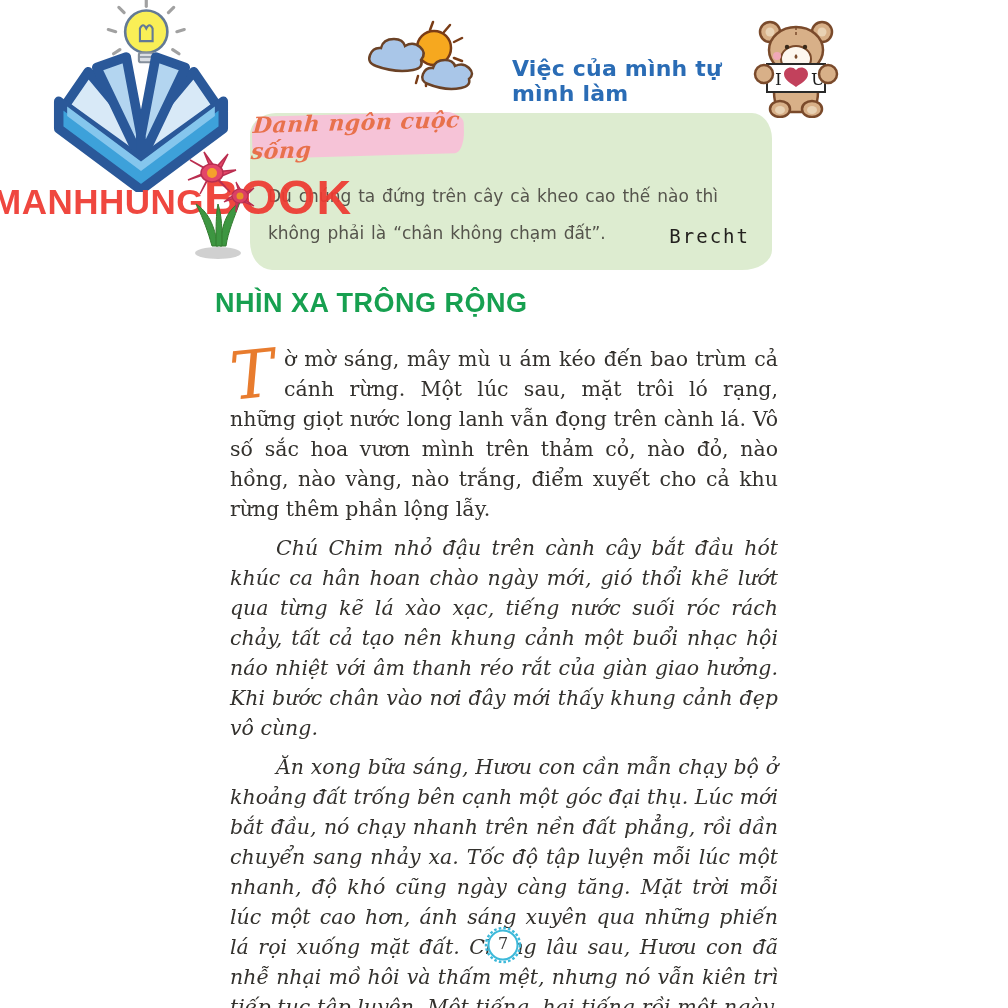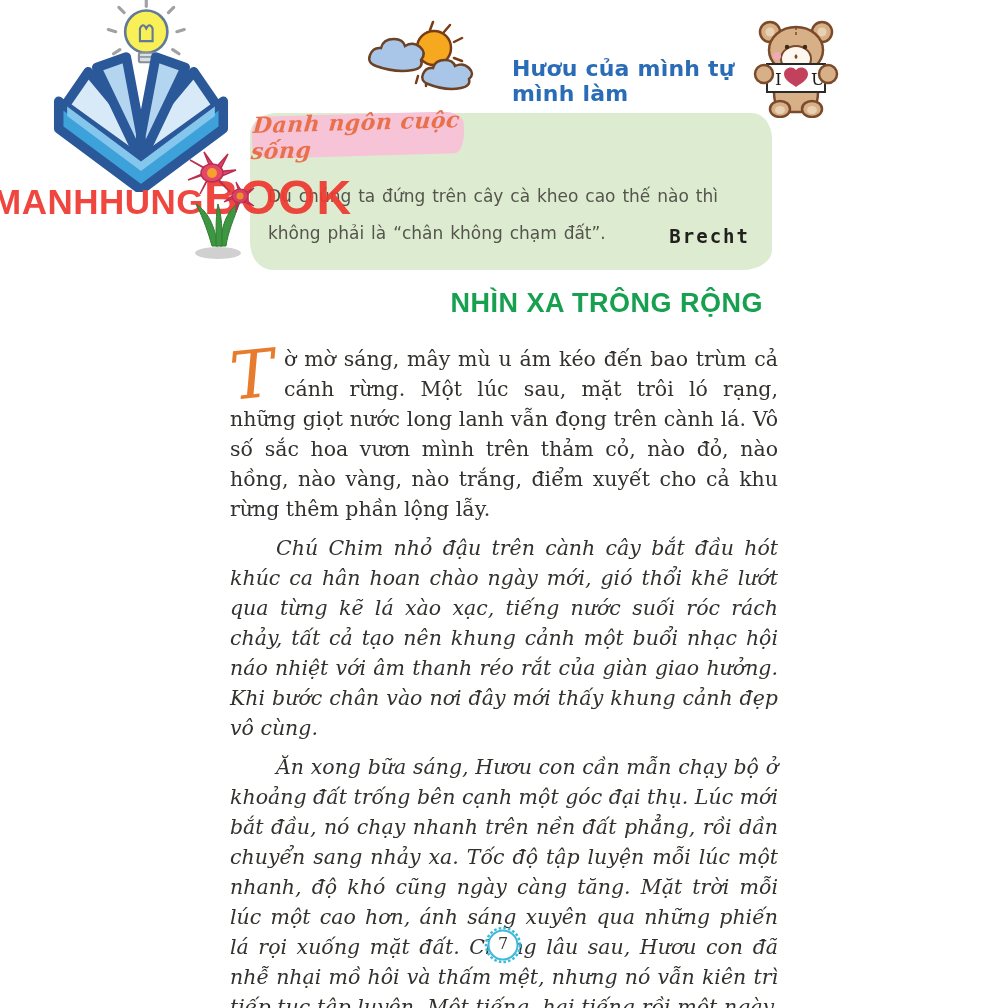--- a/index.html
+++ b/index.html
@@ -50,27 +50,27 @@
     font-size:22px;color:#e8714c;letter-spacing:.5px;
     transform:skewX(-6deg);
   }
   .quote-text{
     position:absolute;left:18px;top:48px;width:492px;
     font-family:"DejaVu Sans", sans-serif;font-size:17px;line-height:37px;
     color:#55544c;word-spacing:1.5px;
   }
   .quote-author{
     position:absolute;right:22px;top:112px;
-    font-family:"DejaVu Sans Mono", monospace;font-weight:700;
+    font-family:"DejaVu Sans Mono", monospace;font-weight:400;
     font-size:19px;letter-spacing:2px;color:#23211e;
   }
 
   
   .story-title{
-    position:absolute;left:215px;top:288px;width:548px;text-align:right;
+    position:absolute;left:215px;top:288px;width:548px;text-align:left;
     font-family:"Liberation Sans", sans-serif;font-weight:700;font-size:27px;
     color:#17a050;letter-spacing:.5px;z-index:2;
   }
   .story-body{
     position:absolute;left:230px;top:344px;width:548px;
     font-size:20.5px;line-height:30px;color:#33312d;text-align:justify;z-index:2;
   }
   .story-body p{margin:0 0 9px 0;}
   .story-body p.indent{text-indent:46px;font-style:italic;}
   .dropcap{
@@ -174,21 +174,21 @@
       <line x1="88" y1="22" x2="96" y2="18"></line>
       <line x1="88" y1="38" x2="96" y2="41"></line>
       <line x1="52" y1="56" x2="50" y2="63"></line>
       <line x1="60" y1="58" x2="60" y2="66"></line>
     </g>
     <circle cx="68" cy="28" r="17" fill="#f6a81f" stroke="#7a3c16" stroke-width="2.5"></circle>
     <path d="M10,46 q-9,-3 -6,-11 q3,-8 11,-7 q2,-9 13,-9 q9,0 11,7 q8,-5 15,1 q7,6 1,13 q3,8 -8,10 q-18,3 -37,-4 z" fill="#a9c6e8" stroke="#6b4226" stroke-width="2.5"></path>
     <path d="M62,64 q-8,-3 -5,-10 q3,-7 10,-6 q2,-8 12,-8 q8,0 10,6 q8,-4 14,2 q6,6 0,11 q2,7 -8,9 q-16,3 -33,-4 z" fill="#a9c6e8" stroke="#6b4226" stroke-width="2.5"></path>
   </svg>
 
-  <div class="chapter-title">Hươu của mình tự mình làm</div>
+  <div class="chapter-title">Việc của mình tự mình làm</div>
 
   <svg class="bear" width="94" height="102" viewBox="0 0 94 102">
 
     <circle cx="20" cy="16" r="10" fill="#d8b088" stroke="#7a4a2b" stroke-width="2.5"></circle>
     <circle cx="72" cy="16" r="10" fill="#d8b088" stroke="#7a4a2b" stroke-width="2.5"></circle>
     <circle cx="20" cy="16" r="4.5" fill="#e9d2b4"></circle>
     <circle cx="72" cy="16" r="4.5" fill="#e9d2b4"></circle>
 
     <ellipse cx="46" cy="34" rx="27" ry="23" fill="#d8b088" stroke="#7a4a2b" stroke-width="2.5"></ellipse>
     <path d="M46,11 v10" stroke="#7a4a2b" stroke-width="1.5" stroke-dasharray="3 2"></path>

